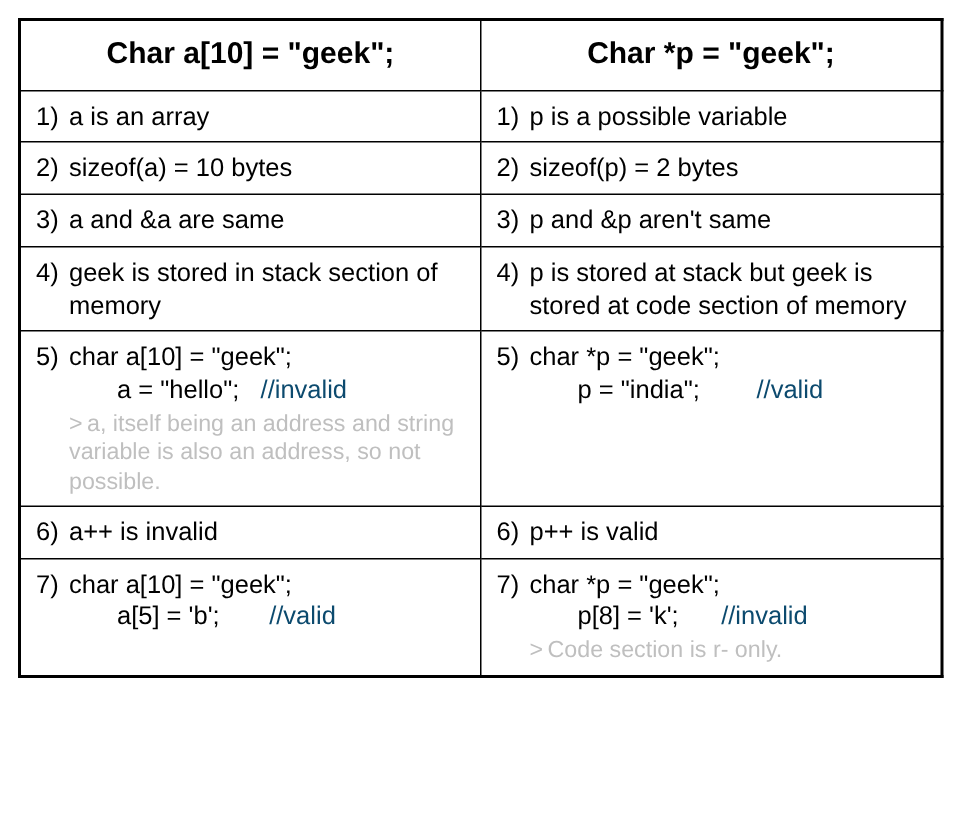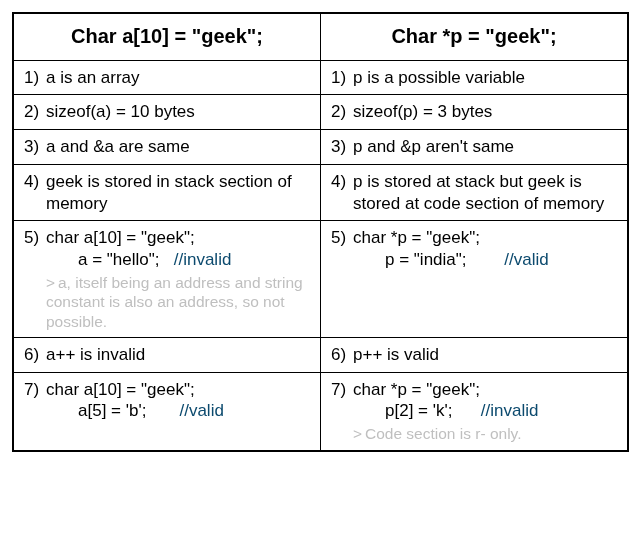--- a/index.html
+++ b/index.html
@@ -76,21 +76,21 @@
   <tr>
     <td>
       <div class="row">
         <span class="num">2)</span>
         <span class="body">sizeof(a) = 10 bytes</span>
       </div>
     </td>
     <td>
       <div class="row">
         <span class="num">2)</span>
-        <span class="body">sizeof(p) = 3 bytes</span>
+        <span class="body">sizeof(p) = 2 bytes</span>
       </div>
     </td>
   </tr>
 
   <tr>
     <td>
       <div class="row">
         <span class="num">3)</span>
         <span class="body">a and &amp;a are same</span>
       </div>
@@ -118,21 +118,21 @@
     </td>
   </tr>
 
   <tr>
     <td>
       <div class="row">
         <span class="num">5)</span>
         <div class="body">
           <div class="code-line">char a[10] = "geek";</div>
           <div class="code-line"><span class="indent">a = "hello";</span>   <span class="comment">//invalid</span></div>
-          <div class="note"><span class="note-prefix">&gt;</span><span>a, itself being an address and string constant is also an address, so not possible.</span></div>
+          <div class="note"><span class="note-prefix">&gt;</span><span>a, itself being an address and string variable is also an address, so not possible.</span></div>
         </div>
       </div>
     </td>
     <td>
       <div class="row">
         <span class="num">5)</span>
         <div class="body">
           <div class="code-line">char *p = "geek";</div>
           <div class="code-line"><span class="indent">p = "india";</span>        <span class="comment">//valid</span></div>
         </div>
@@ -163,21 +163,21 @@
           <div class="code-line">char a[10] = "geek";</div>
           <div class="code-line"><span class="indent">a[5] = 'b';</span>       <span class="comment">//valid</span></div>
         </div>
       </div>
     </td>
     <td>
       <div class="row">
         <span class="num">7)</span>
         <div class="body">
           <div class="code-line">char *p = "geek";</div>
-          <div class="code-line"><span class="indent">p[2] = 'k';</span>      <span class="comment">//invalid</span></div>
+          <div class="code-line"><span class="indent">p[8] = 'k';</span>      <span class="comment">//invalid</span></div>
           <div class="note"><span class="note-prefix">&gt;</span><span>Code section is r- only.</span></div>
         </div>
       </div>
     </td>
   </tr>
 
 </tbody>
   </table>
 
 </body></html>

